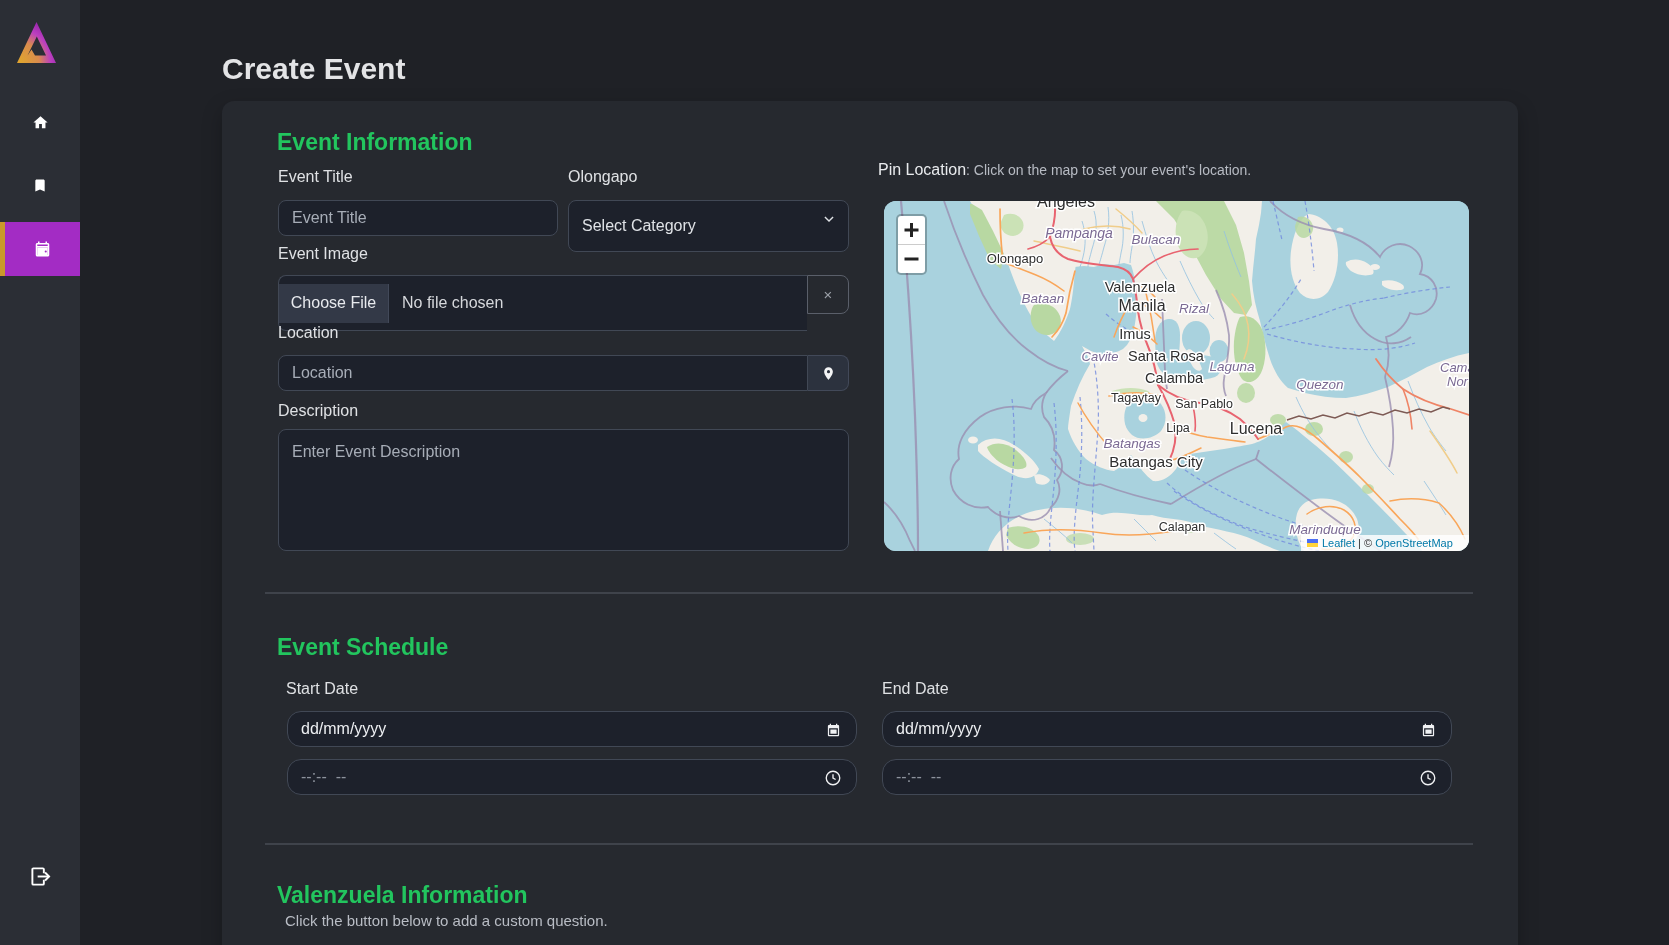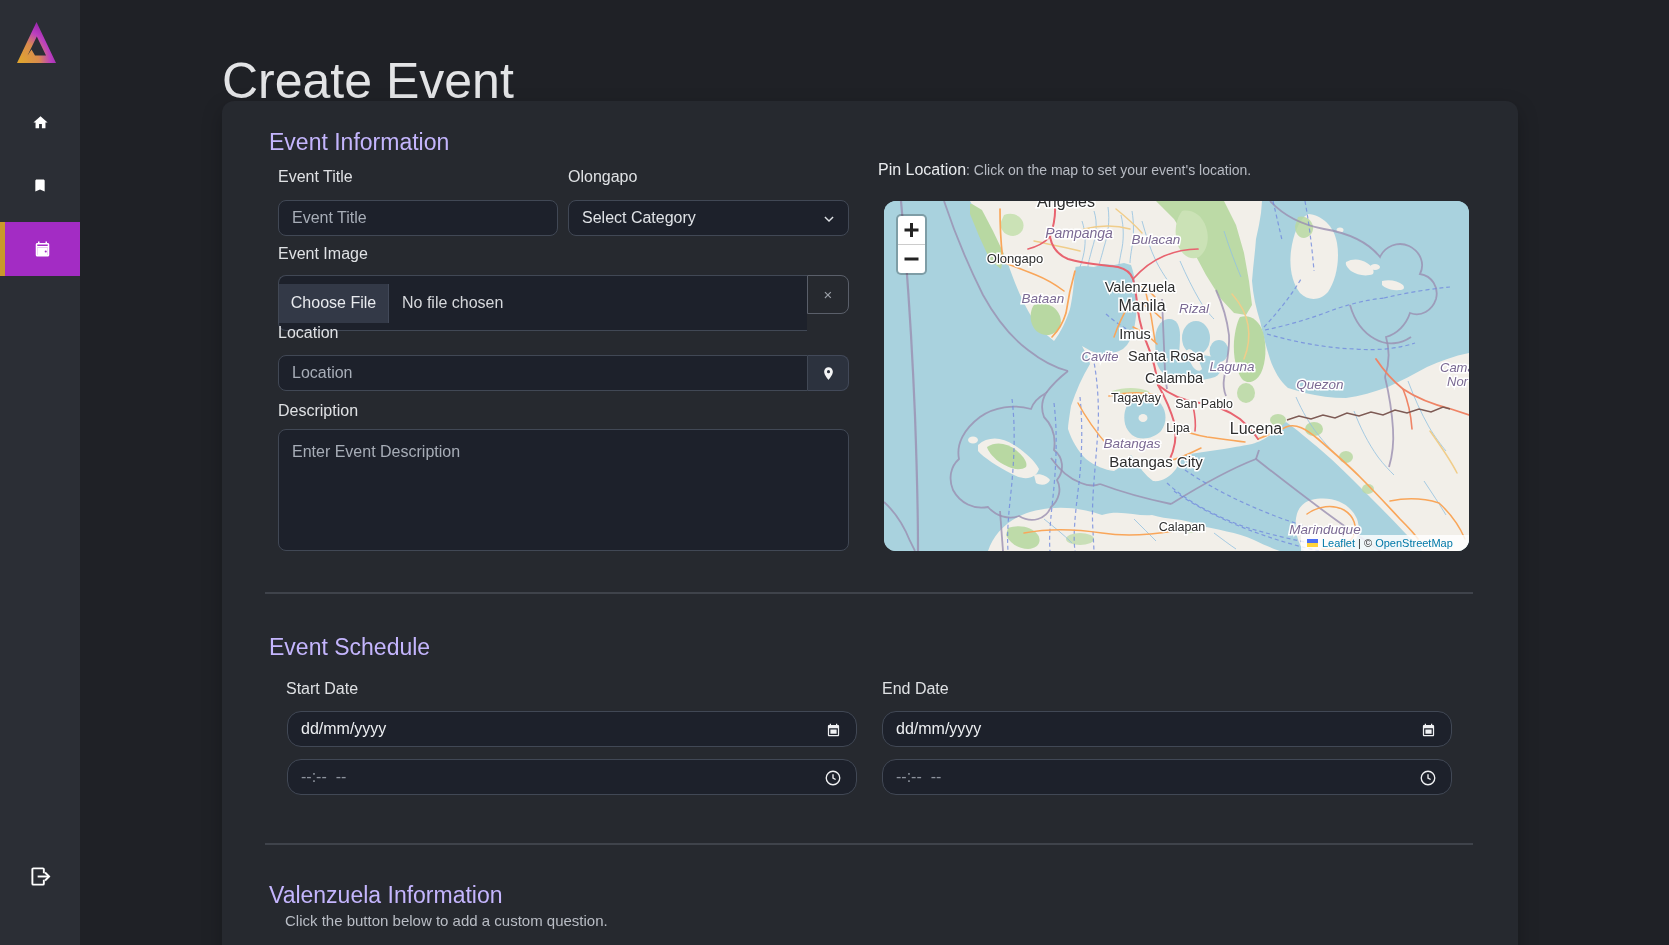--- a/index.html
+++ b/index.html
@@ -5,23 +5,23 @@
 * { margin:0; padding:0; box-sizing:border-box; }
 html,body { width:1669px; height:945px; overflow:hidden; }
 body { background:#1f2126; font-family:"Liberation Sans", sans-serif; position:relative; }
 .sidebar { position:absolute; left:0; top:0; width:80px; height:945px; background:#2b2e35; }
 .logo { position:absolute; left:15px; top:20px; }
 .nav-item { position:absolute; left:0; width:80px; height:54px; display:flex; align-items:center; justify-content:center; }
 .nav-home { top:95px; }
 .nav-book { top:158px; }
 .nav-cal { top:222px; background:#a32cc4; border-left:5px solid #c9992b; }
 .nav-out { top:849px; }
-.h1 { position:absolute; left:222px; top:52px; font-size:50px; font-weight:normal; color:#e3e4e6; }
+.h1 { position:absolute; left:222px; top:52px; font-size:30px; font-weight:bold; color:#e3e4e6; }
 .card { position:absolute; left:222px; top:101px; width:1296px; height:900px; background:#26292f; border-radius:12px; box-shadow:0 8px 20px rgba(0,0,0,0.25); }
-.card h2 { position:absolute; font-size:23px; font-weight:normal; color:#c4b5fd; }
+.card h2 { position:absolute; font-size:23px; font-weight:bold; color:#22c55e;margin-left:8px; }
 .lbl { position:absolute; font-size:16px; color:#dfe1e4; }
 .inp { position:absolute; background:#1d212b; border:1px solid #414855; border-radius:8px; color:#a7adb7; font-size:16px; display:flex; align-items:center; padding-left:13px; }
 .divider { position:absolute; left:43px; width:1208px; height:2px; background:#3f434b; }
 </style>
 </head>
 <body>
 <div class="sidebar">
   <svg class="logo" width="44" height="46" viewBox="0 0 44 46">
     <defs>
         <radialGradient id="lg" cx="0.08" cy="0.97" r="1.15">
@@ -57,21 +57,21 @@
         <path d="M16.8 6.8 21 11l-4.2 4.2"></path>
       </svg>
   </div>
 </div>
 <div class="h1">Create Event</div>
 <div class="card">
   <h2 style="left:47px; top:28px;">Event Information</h2>
   <div class="lbl" style="left:56px; top:67px;">Event Title</div>
   <div class="inp" style="left:56px; top:99px; width:280px; height:36px;">Event Title</div>
   <div class="lbl" style="left:346px; top:67px;">Olongapo</div>
-  <div class="inp" style="left:346px; top:99px; width:281px; height:36px; color:#dfe2e6;">Select Category
+  <div class="inp" style="left:346px; top:99px; width:281px; height:52px; color:#dfe2e6;">Select Category
     <svg style="position:absolute; right:12px; top:11px;" width="14" height="14" viewBox="0 0 24 24" fill="none" stroke="#dfe2e6" stroke-width="2.4">
         <path d="M5 8.5 12 15.5 19 8.5"></path>
       </svg>
   </div>
   <div class="lbl" style="left:56px; top:144px;">Event Image</div>
   <div class="inp" style="left:56px; top:174px; width:529px; height:56px; padding-left:0; border-radius:8px 0 0 8px; border-right:none; overflow:hidden;">
     <div style="width:110px; height:39px; background:#333947; border-right:1px solid #424959; display:flex; align-items:center; justify-content:center; color:#e8eaee;">Choose File</div>
     <div style="padding-left:13px; color:#d6d8dc;">No file chosen</div>
   </div>
   <div style="position:absolute; left:585px; top:174px; width:42px; height:39px; border:1px solid #5a5f6a; border-radius:0 8px 8px 0; display:flex; align-items:center; justify-content:center; color:#9ca1a9; font-size:15px;">×</div>

